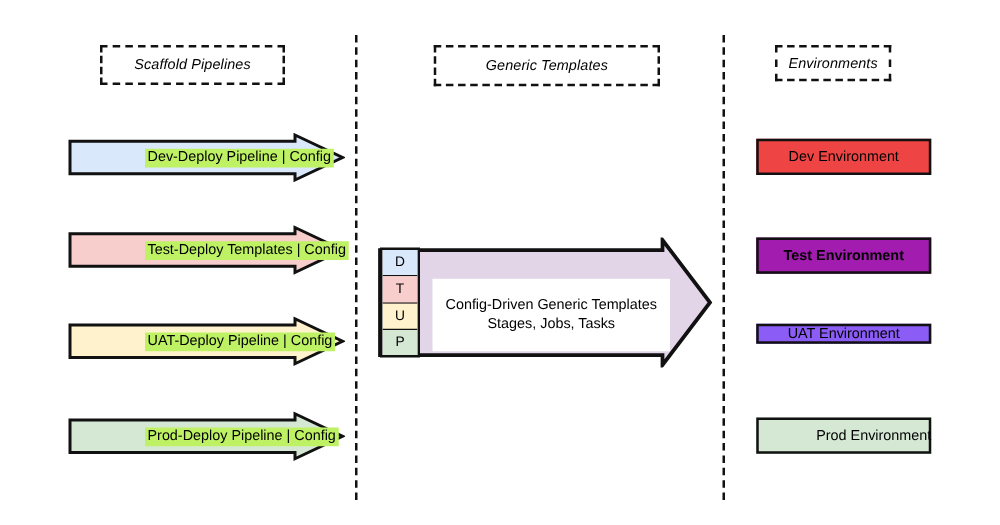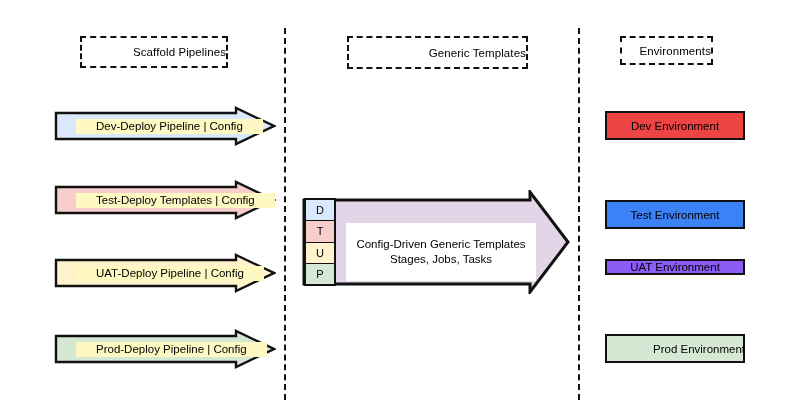--- a/index.html
+++ b/index.html
@@ -28,25 +28,26 @@
   }
 
   
   .header-box {
     position: absolute;
     box-sizing: border-box;
     border: 2px dashed #111111;
     background: transparent;
     display: flex;
     align-items: center;
-    justify-content: flex-end;
+    justify-content: center;
     color: #000000;
     font-size: 11.5px;
     letter-spacing: .1px;
     white-space: nowrap;
+    font-style: italic;
   }
 
   
   .pipe-arrow {
     position: absolute;
   }
   .pipe-arrow .pa-svg {
     position: absolute;
     left: 0;
     top: 0;
@@ -62,23 +63,24 @@
     align-items: center;
     justify-content: flex-start;
     padding-left: 22px;
     box-sizing: border-box;
     font-size: 11.5px;
     color: #000000;
     white-space: nowrap;
     pointer-events: none;
   }
   .pipe-arrow .pa-label span {
-    background: #fef9c3;
-    padding: 1px 20px;
+    background: #bef264;
+    padding: 1px 2px;
     line-height: 13px;
+    margin-left: 40px;
   }
 
   
   #center-group { position: absolute; }
   #center-arrow-svg { position: absolute; left: 0; top: 0; display: block; }
   #center-label {
     position: absolute;
     text-align: center;
     background: #ffffff;
     font-size: 11.5px;
@@ -201,21 +203,21 @@
       </div>
       <div class="stage-cell" style="background:#d5e8d4;">
         <span>P</span>
       </div>
     </div>
   </div>
 
   <div class="env-box" style="left:605px; top:111px; width:140px; height:29px; background:#ef4444;">
     <span>Dev Environment</span>
   </div>
-  <div class="env-box" style="left:605px; top:200px; width:140px; height:29px; background:#3b82f6;">
+  <div class="env-box" style="left:605px; top:190px; width:140px; height:29px; background:#a21caf;font-weight:bold;">
     <span>Test Environment</span>
   </div>
   <div class="env-box" style="left:605px; top:259px; width:140px; height:16px; background:#8b5cf6;">
     <span>UAT Environment</span>
   </div>
   <div class="env-box" style="left:605px; top:334px; width:140px; height:29px; background:#d5e8d4;padding-left:48px;">
     <span>Prod Environment</span>
   </div>
 
 </div>

